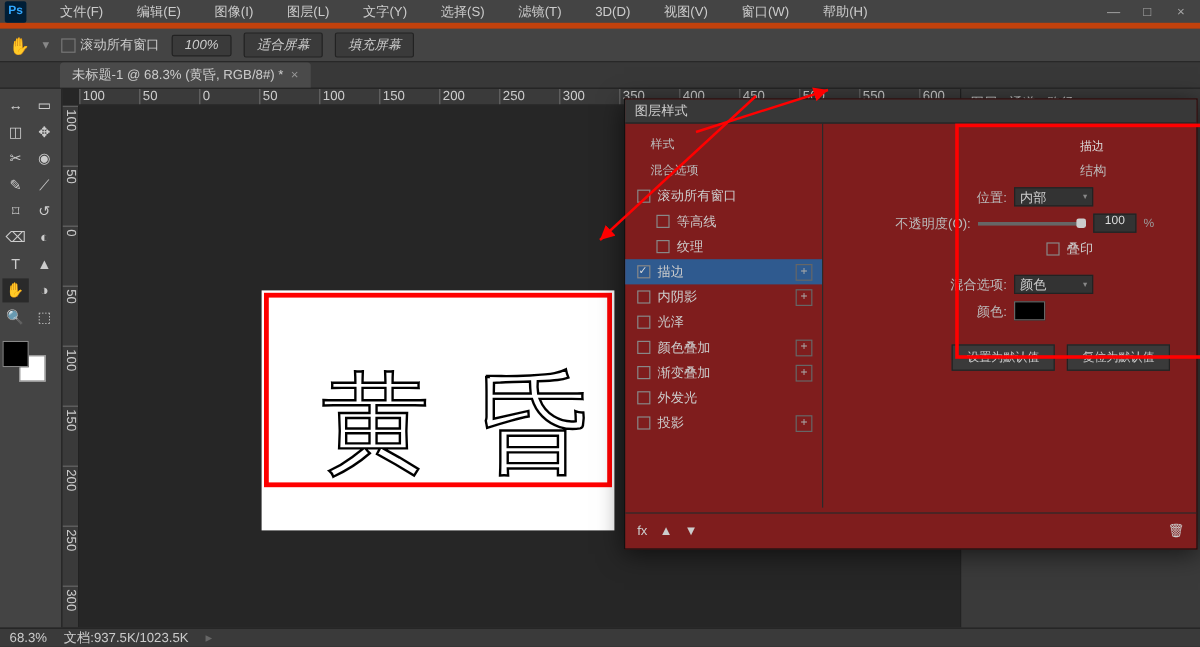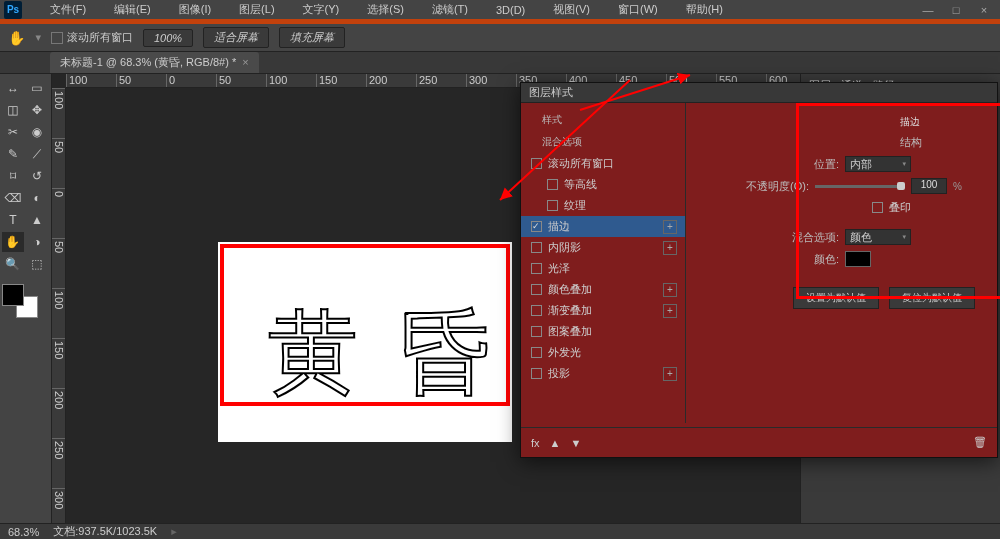--- a/index.html
+++ b/index.html
@@ -230,24 +230,20 @@
             <span>颜色叠加</span>
             <span class="plus">+</span>
           </div>
           <div class="fx-row">
             <span class="fx-chk"></span>
             <span>渐变叠加</span>
             <span class="plus">+</span>
           </div>
           <div class="fx-row">
             <span class="fx-chk"></span>
-            <span>图案叠加</span>
-          </div>
-          <div class="fx-row">
-            <span class="fx-chk"></span>
             <span>外发光</span>
           </div>
           <div class="fx-row">
             <span class="fx-chk"></span>
             <span>投影</span>
             <span class="plus">+</span>
           </div>
         </div>
     </div>
     <div class="dlg-right">

